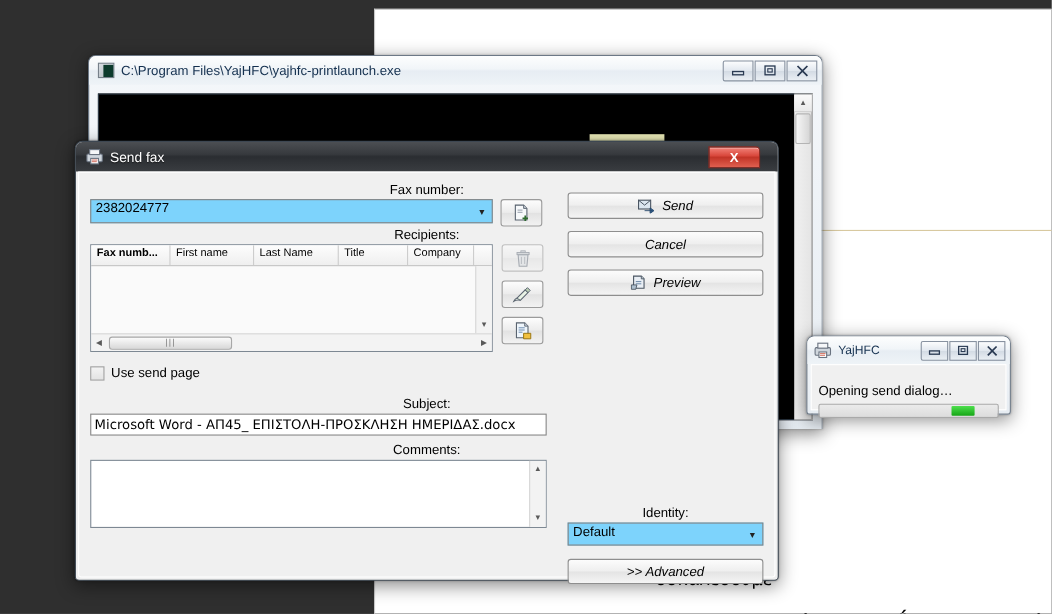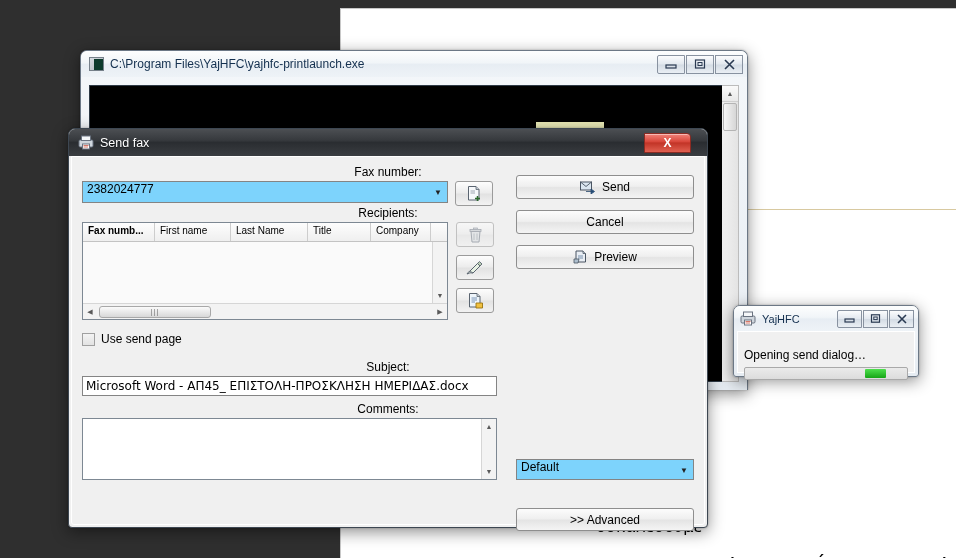--- a/index.html
+++ b/index.html
@@ -338,20 +338,21 @@
   .btn {
     background: linear-gradient(180deg,#fcfcfc 0%,#efefef 47%,#e4e4e4 53%,#f4f4f4 100%);
     border: 1px solid #8e8e8e;
     border-radius: 3px;
     font-size: 12px;
     color: #000;
     display: flex; align-items: center; justify-content: center;
     gap: 6px;
     cursor: default;
     font-family: "Liberation Sans", sans-serif;
+    font-style: italic;
   }
   .right-col {
     position: absolute;
     left: 444px; top: 18px;
     width: 178px;
     display: flex; flex-direction: column; gap: 11px;
   }
   .right-col .btn { height: 24px; }
   .identity-block {
     position: absolute;
@@ -574,20 +575,21 @@
             <path d="M3 1 H10 L12.5 3.5 V12 H3 Z" fill="#e9eef4" stroke="#4a5562"></path>
             <path d="M10 1 V3.5 H12.5" fill="#c3cbd4" stroke="#4a5562" stroke-width="0.8"></path>
             <path d="M5 6 H10 M5 8 H10" stroke="#5a7a9c" stroke-width="0.8"></path>
             <path d="M1 9 H6 L5 13 H1 Z" fill="#aebfce" stroke="#4a5562" stroke-width="0.8"></path>
           </svg>
           <span>Preview</span>
         </div>
       </div>
 
       <div class="identity-block">
+        <label class="lbl">Identity:</label>
         <div class="combo">
           <span class="combo-val">Default</span>
           <span class="combo-arrow">▼</span>
         </div>
       </div>
 
       <div class="btn adv-btn">
         <span>&gt;&gt; Advanced</span>
       </div>
 

